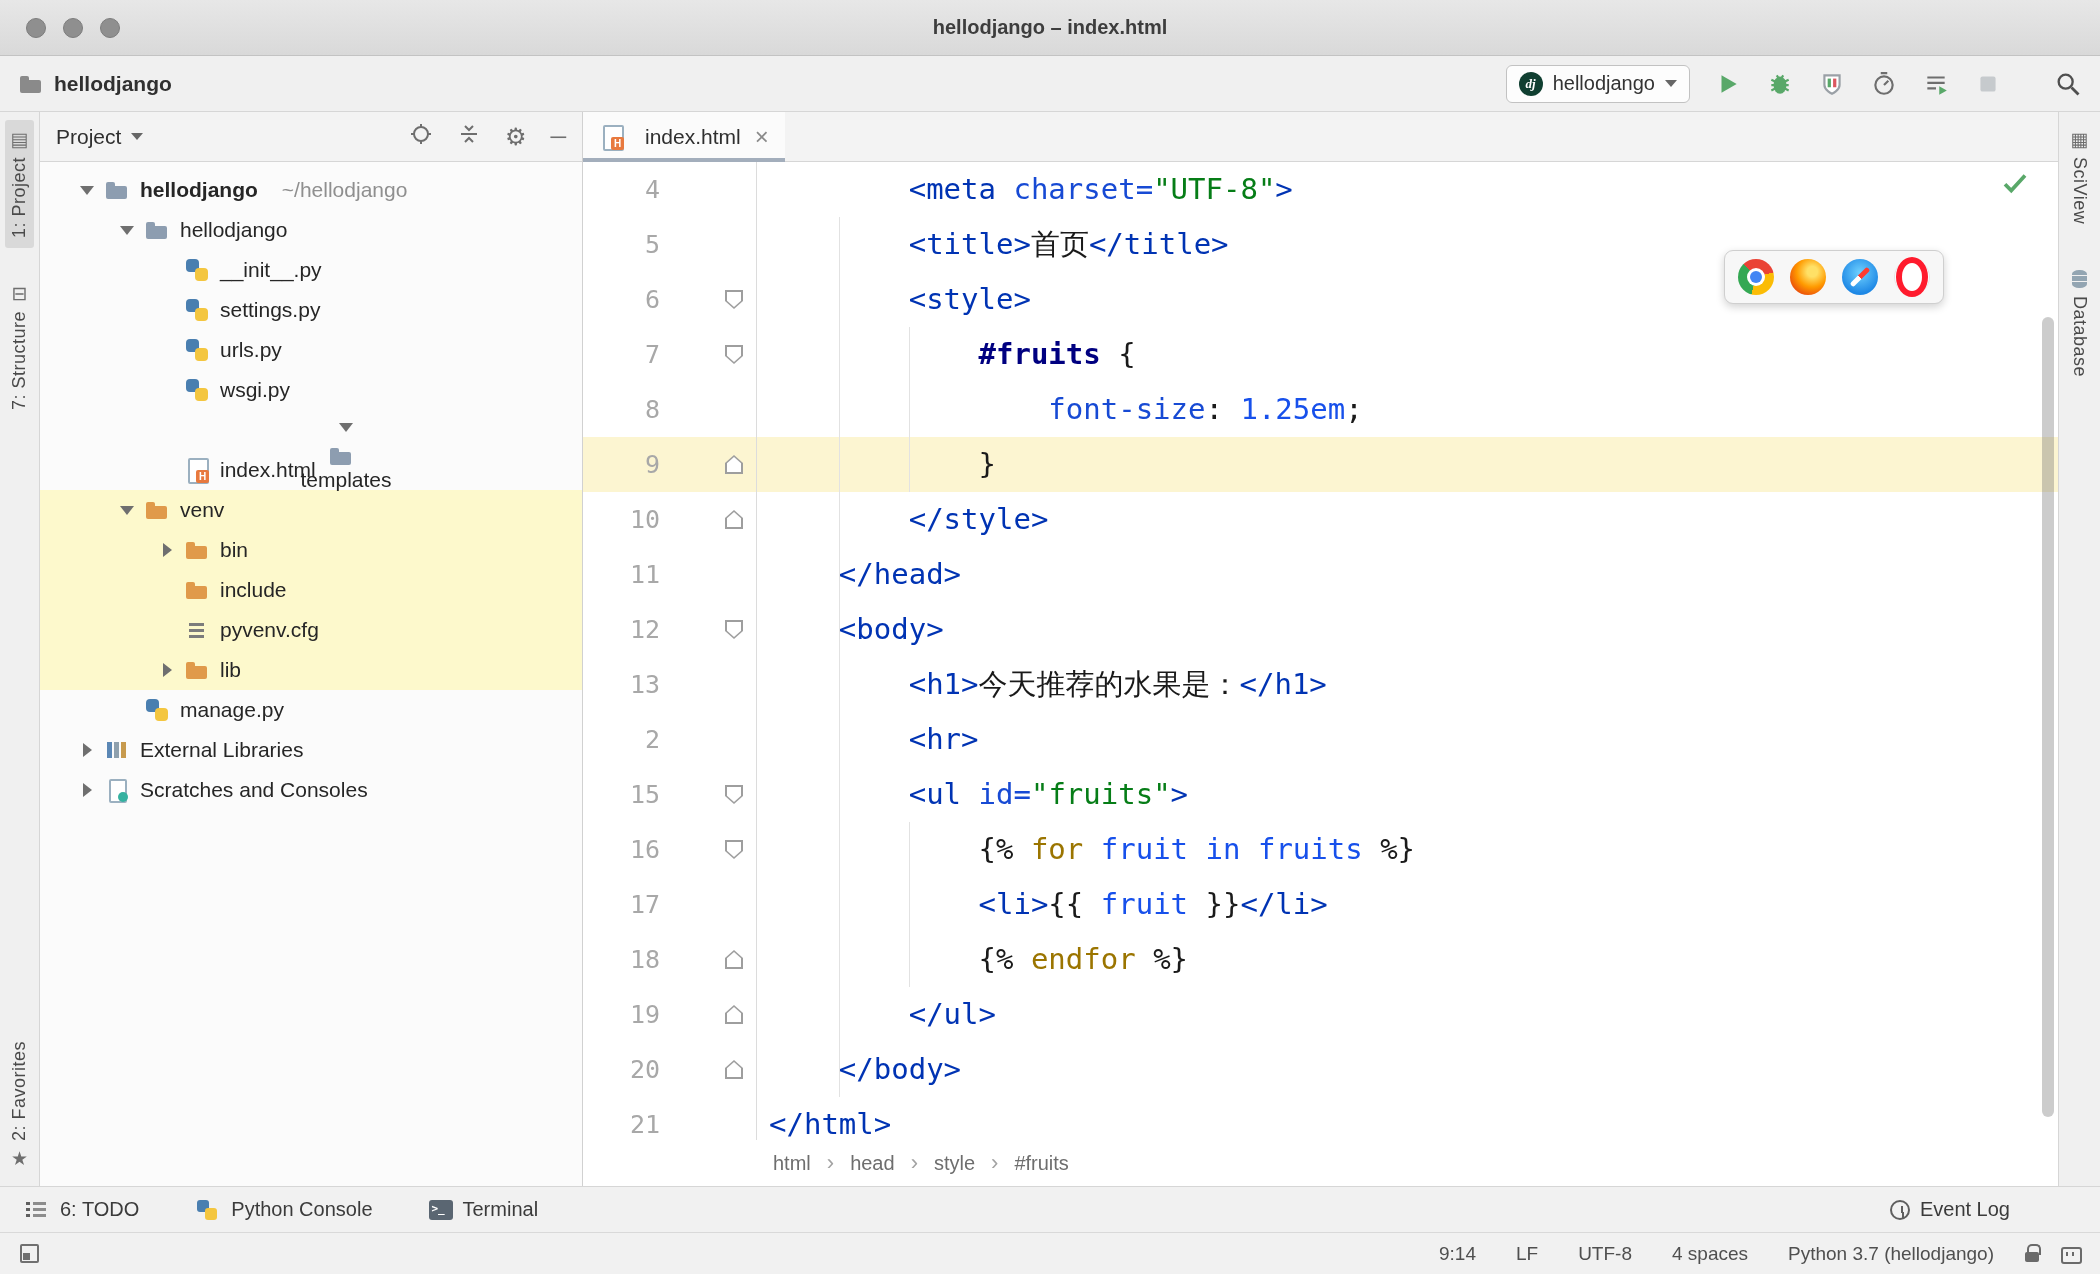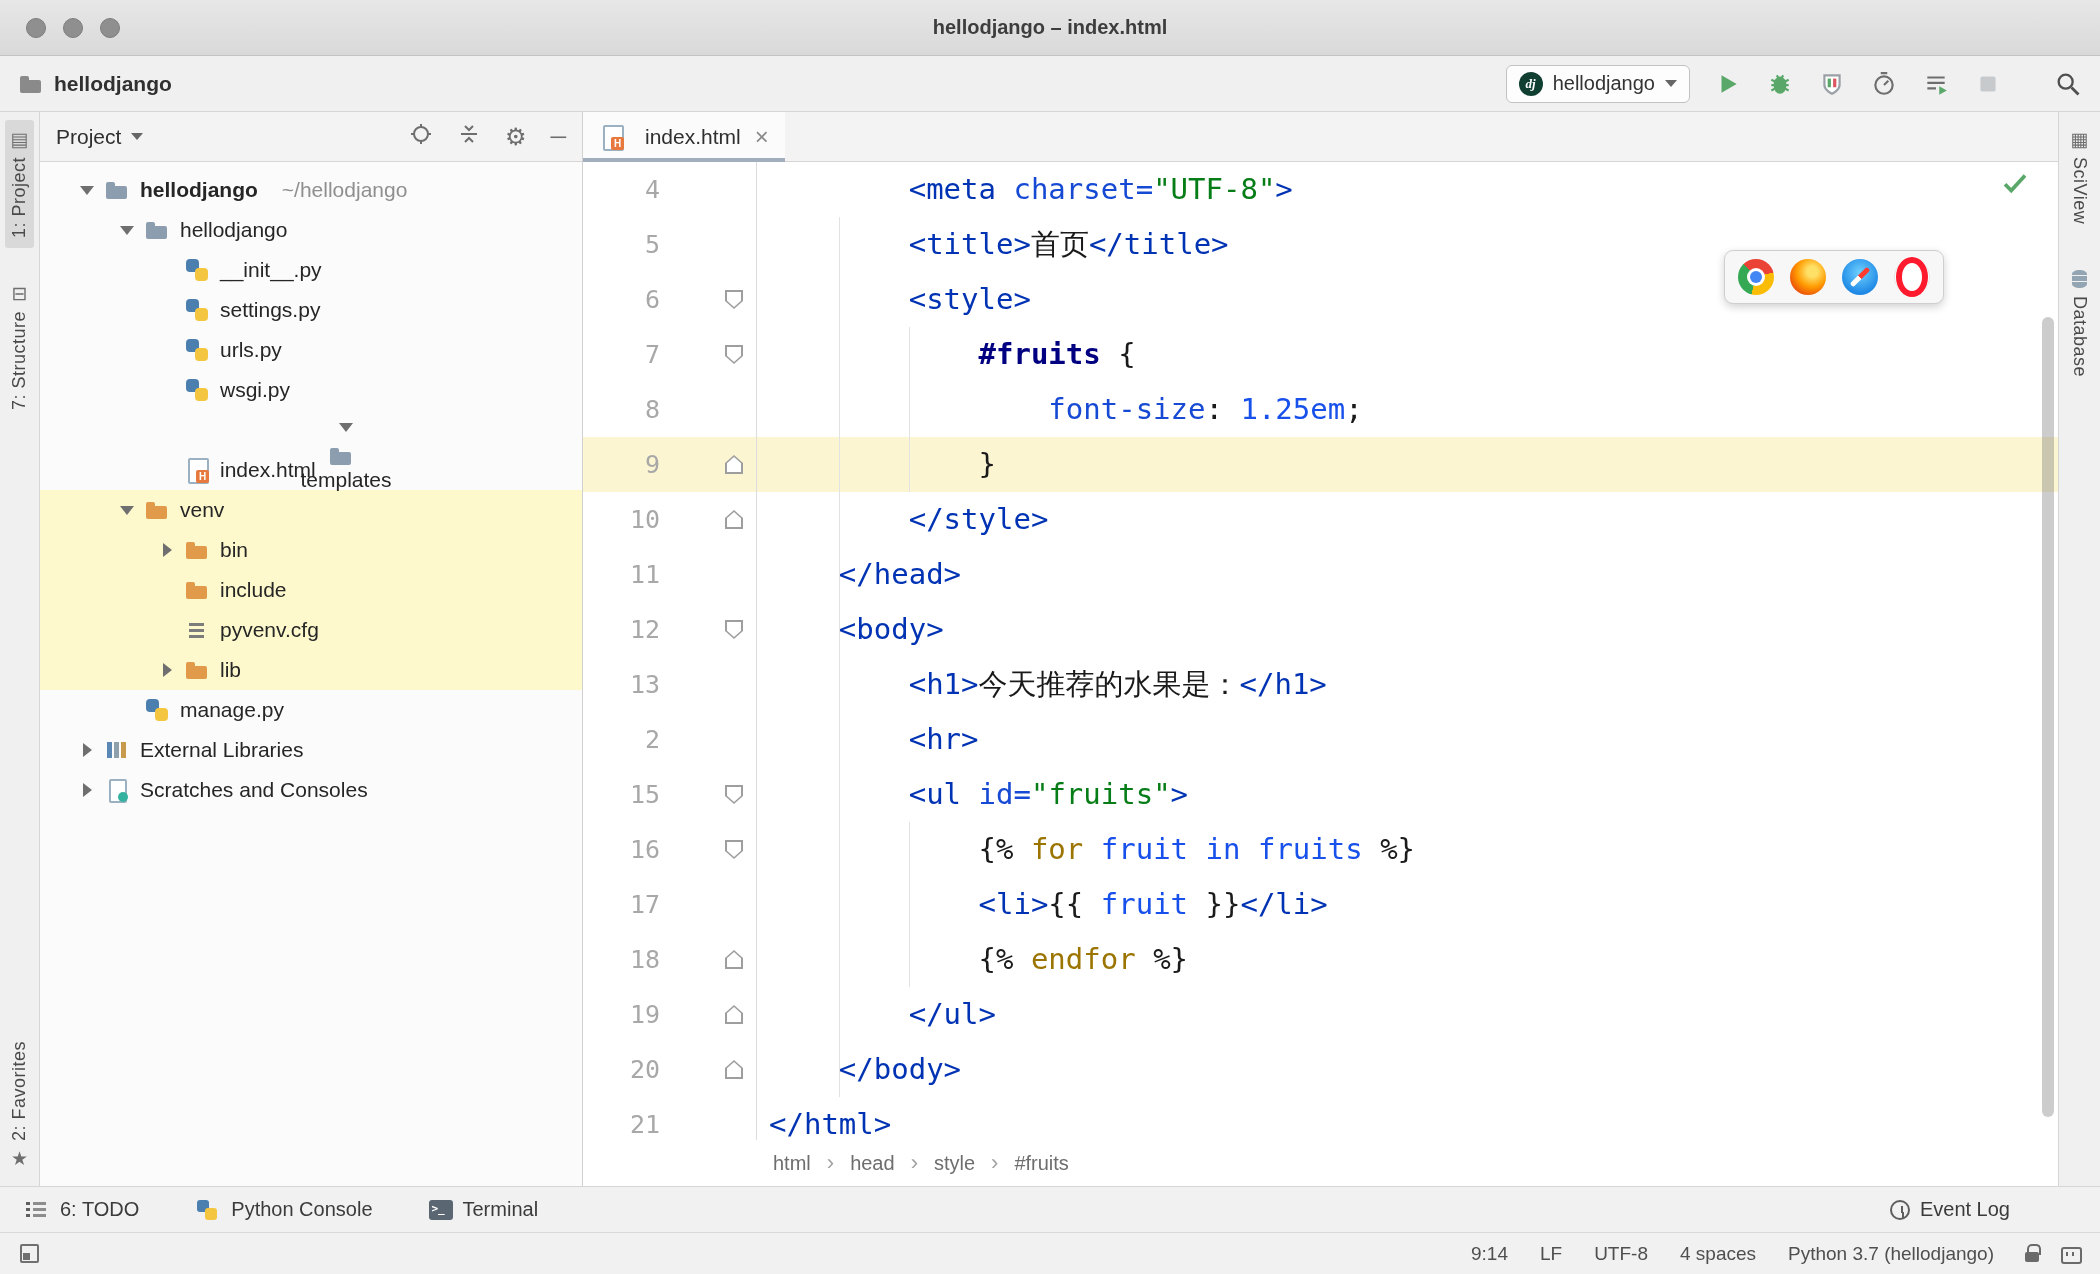--- a/index.html
+++ b/index.html
@@ -145,21 +145,21 @@
   .bw-todo::after  { content:""; position:absolute; left:9px; top:3px; width:13px; height:3px; background:#8d8d8d; box-shadow:0 6px 0 #8d8d8d, 0 12px 0 #8d8d8d; }
   .bw-python::before { content:""; position:absolute; left:2px; top:1px; width:12px; height:12px; background:#4a7fb0; border-radius:3px; }
   .bw-python::after  { content:""; position:absolute; left:10px; top:9px; width:12px; height:12px; background:#f4c63f; border-radius:3px; }
   .bw-terminal { background:#5a6672; border-radius:3px; width:24px; height:20px; }
   .bw-terminal::after { content:">_"; position:absolute; left:3px; top:2px; color:#fff; font:700 11px/14px "DejaVu Sans Mono", monospace; }
   .bw-event { width:20px; height:20px; border:2px solid #5e5e5e; border-radius:50%; }
   .bw-event::after { content:""; position:absolute; left:9px; top:4px; width:2px; height:7px; background:#5e5e5e; box-shadow:1px 6px 0 #5e5e5e; }
 
   .statusbar { height:42px; flex:none; background:#f1f1f1; border-top:1px solid #d9d9d9;
     display:flex; align-items:center; padding:0 20px; font-size:19px; color:#4f4f4f; }
-  .status-items { margin-left:auto; display:flex; align-items:center; gap:32px; }
+  .status-items { margin-left:auto; display:flex; align-items:center; gap:40px; }
   .status-icons { display:flex; align-items:center; gap:20px; margin-left:30px; }
   .st-switcher { position:relative; width:19px; height:19px; border:2px solid #707070; border-radius:2px; }
   .st-switcher::after { content:""; position:absolute; left:1px; bottom:1px; width:7px; height:7px; background:#707070; }
   .st-lock { position:relative; width:16px; height:19px; }
   .st-lock::before { content:""; position:absolute; left:3px; top:0; width:10px; height:9px; border:2px solid #6a6a6a; border-bottom:none; border-radius:5px 5px 0 0; }
   .st-lock::after  { content:""; position:absolute; left:1px; top:8px; width:14px; height:10px; background:#6a6a6a; border-radius:2px; }
   .st-hector { position:relative; width:20px; height:19px; }
   .st-hector::before { content:""; position:absolute; left:1px; top:3px; width:17px; height:13px; border:2px solid #6a6a6a; border-radius:3px; }
   .st-hector::after  { content:""; position:absolute; left:6px; top:8px; width:2px; height:4px; background:#6a6a6a; box-shadow:6px 0 0 #6a6a6a; }
 </style>

